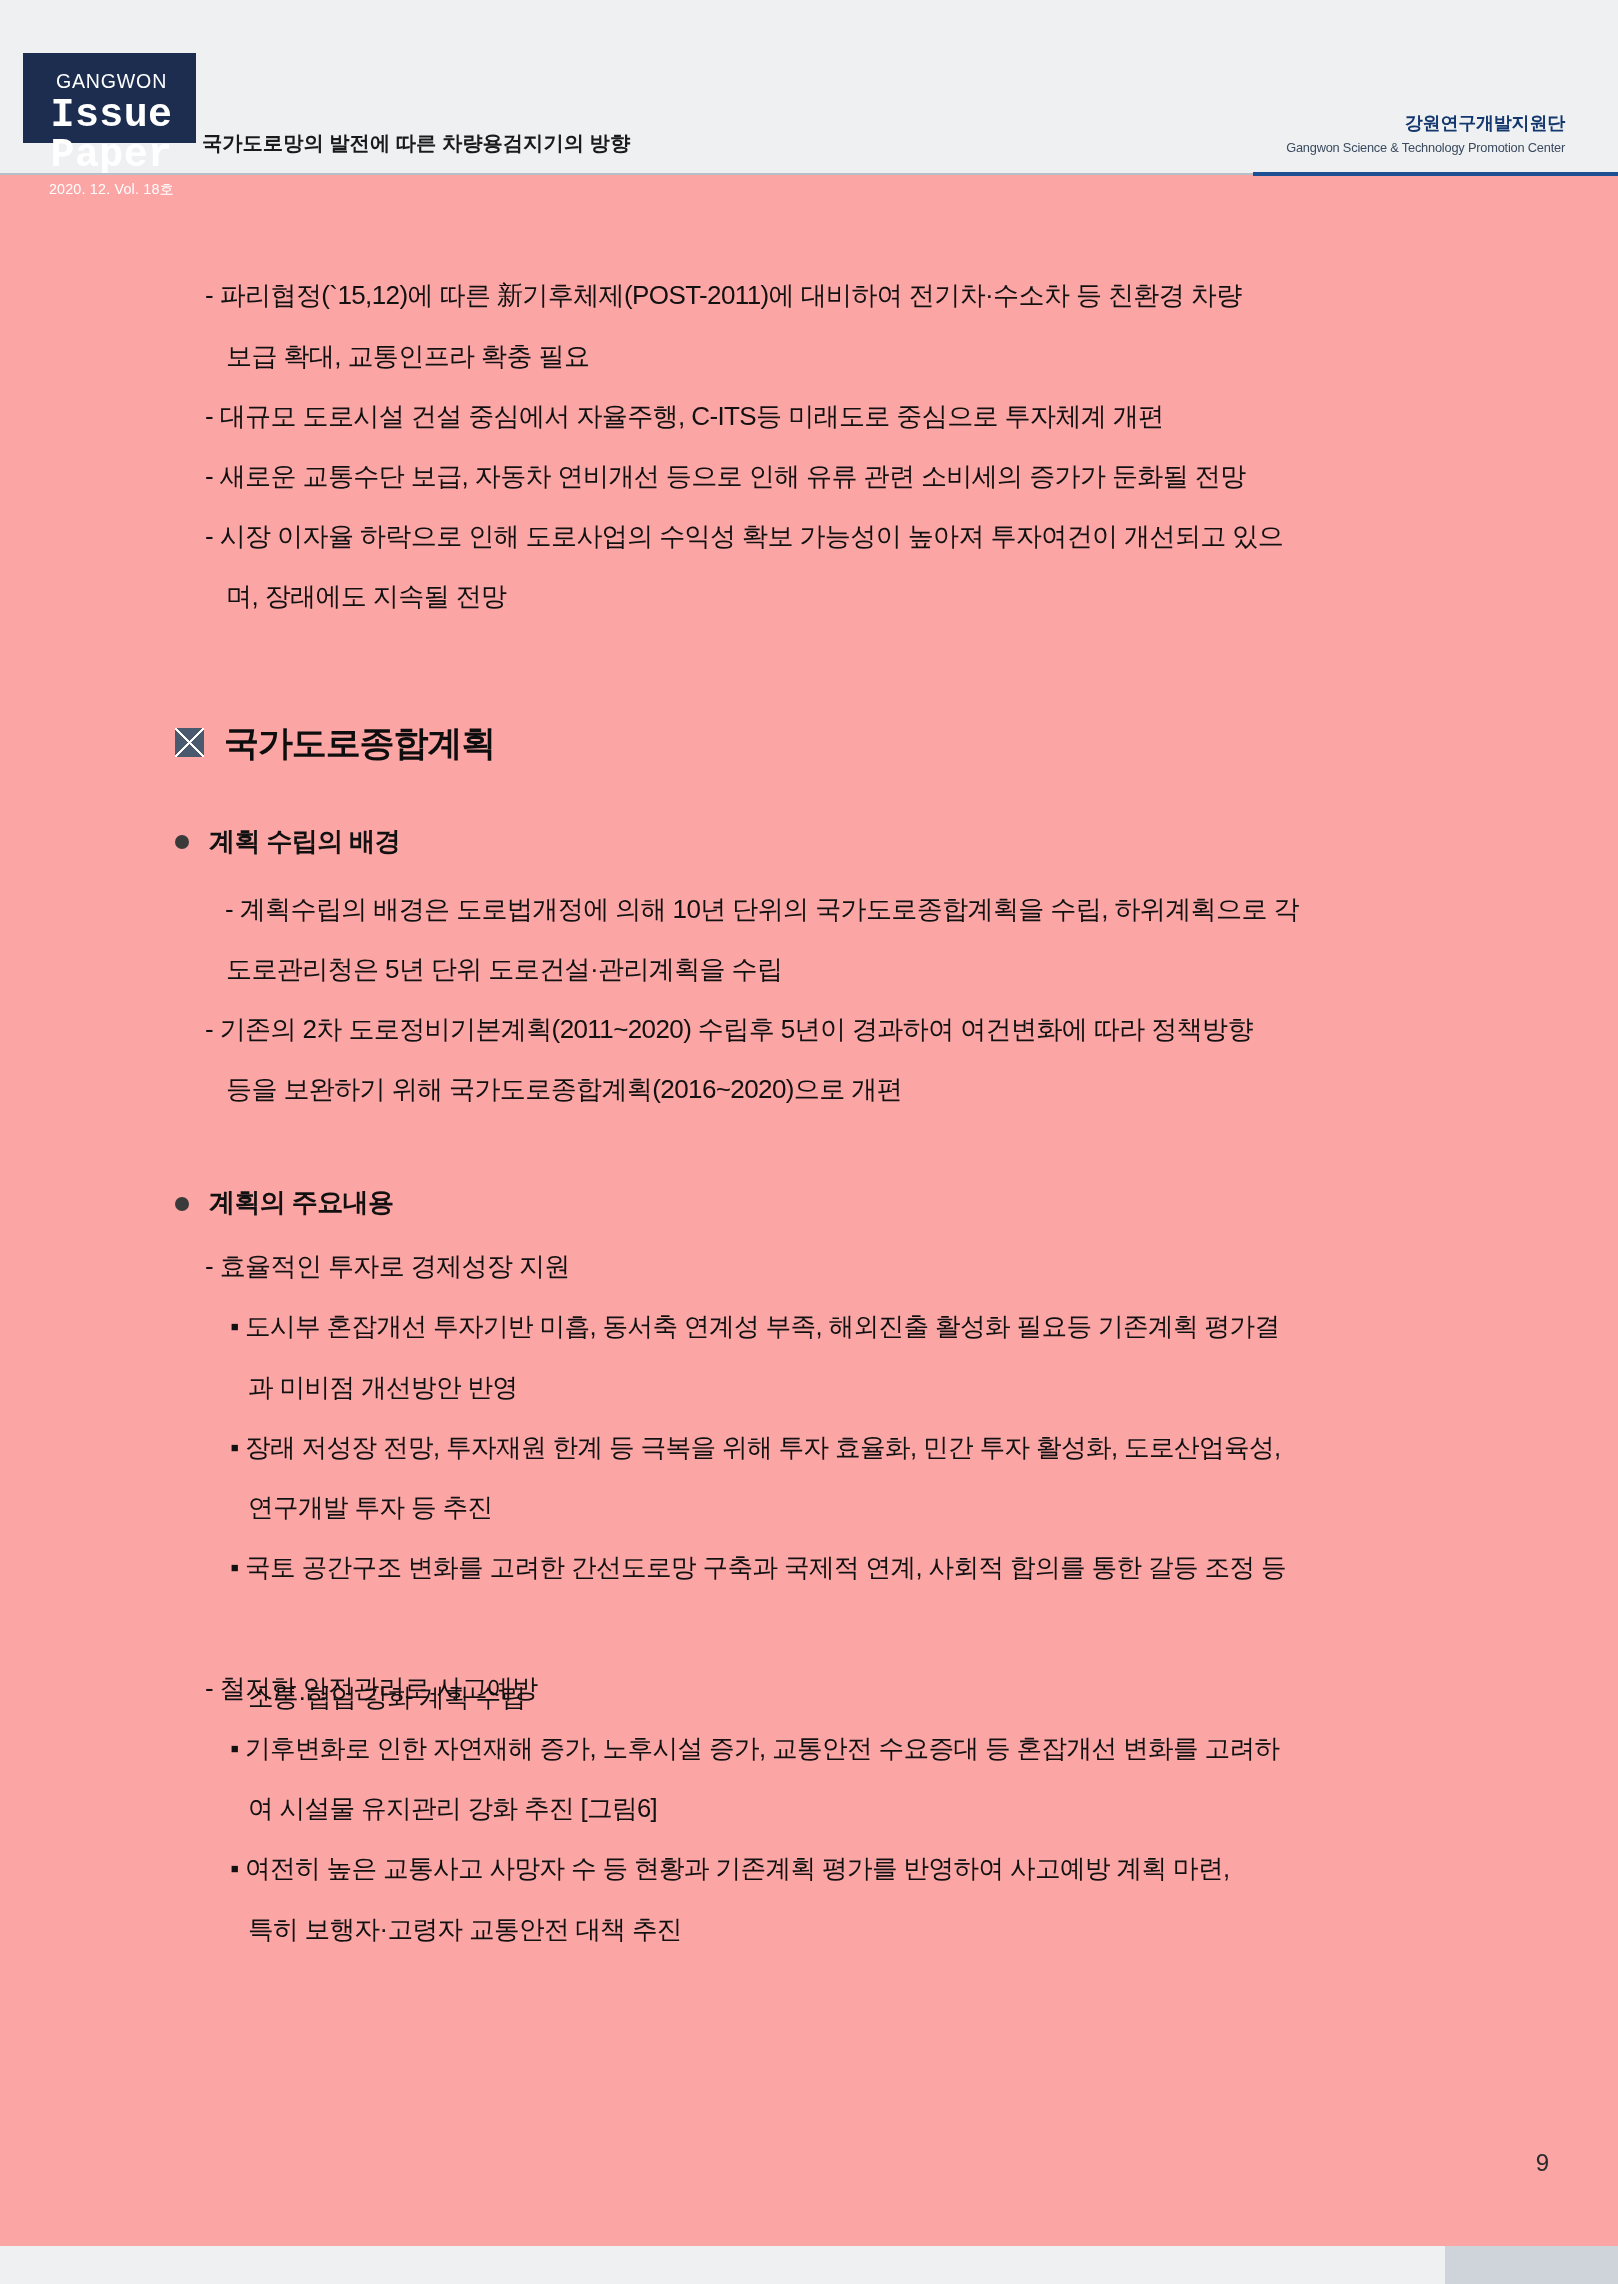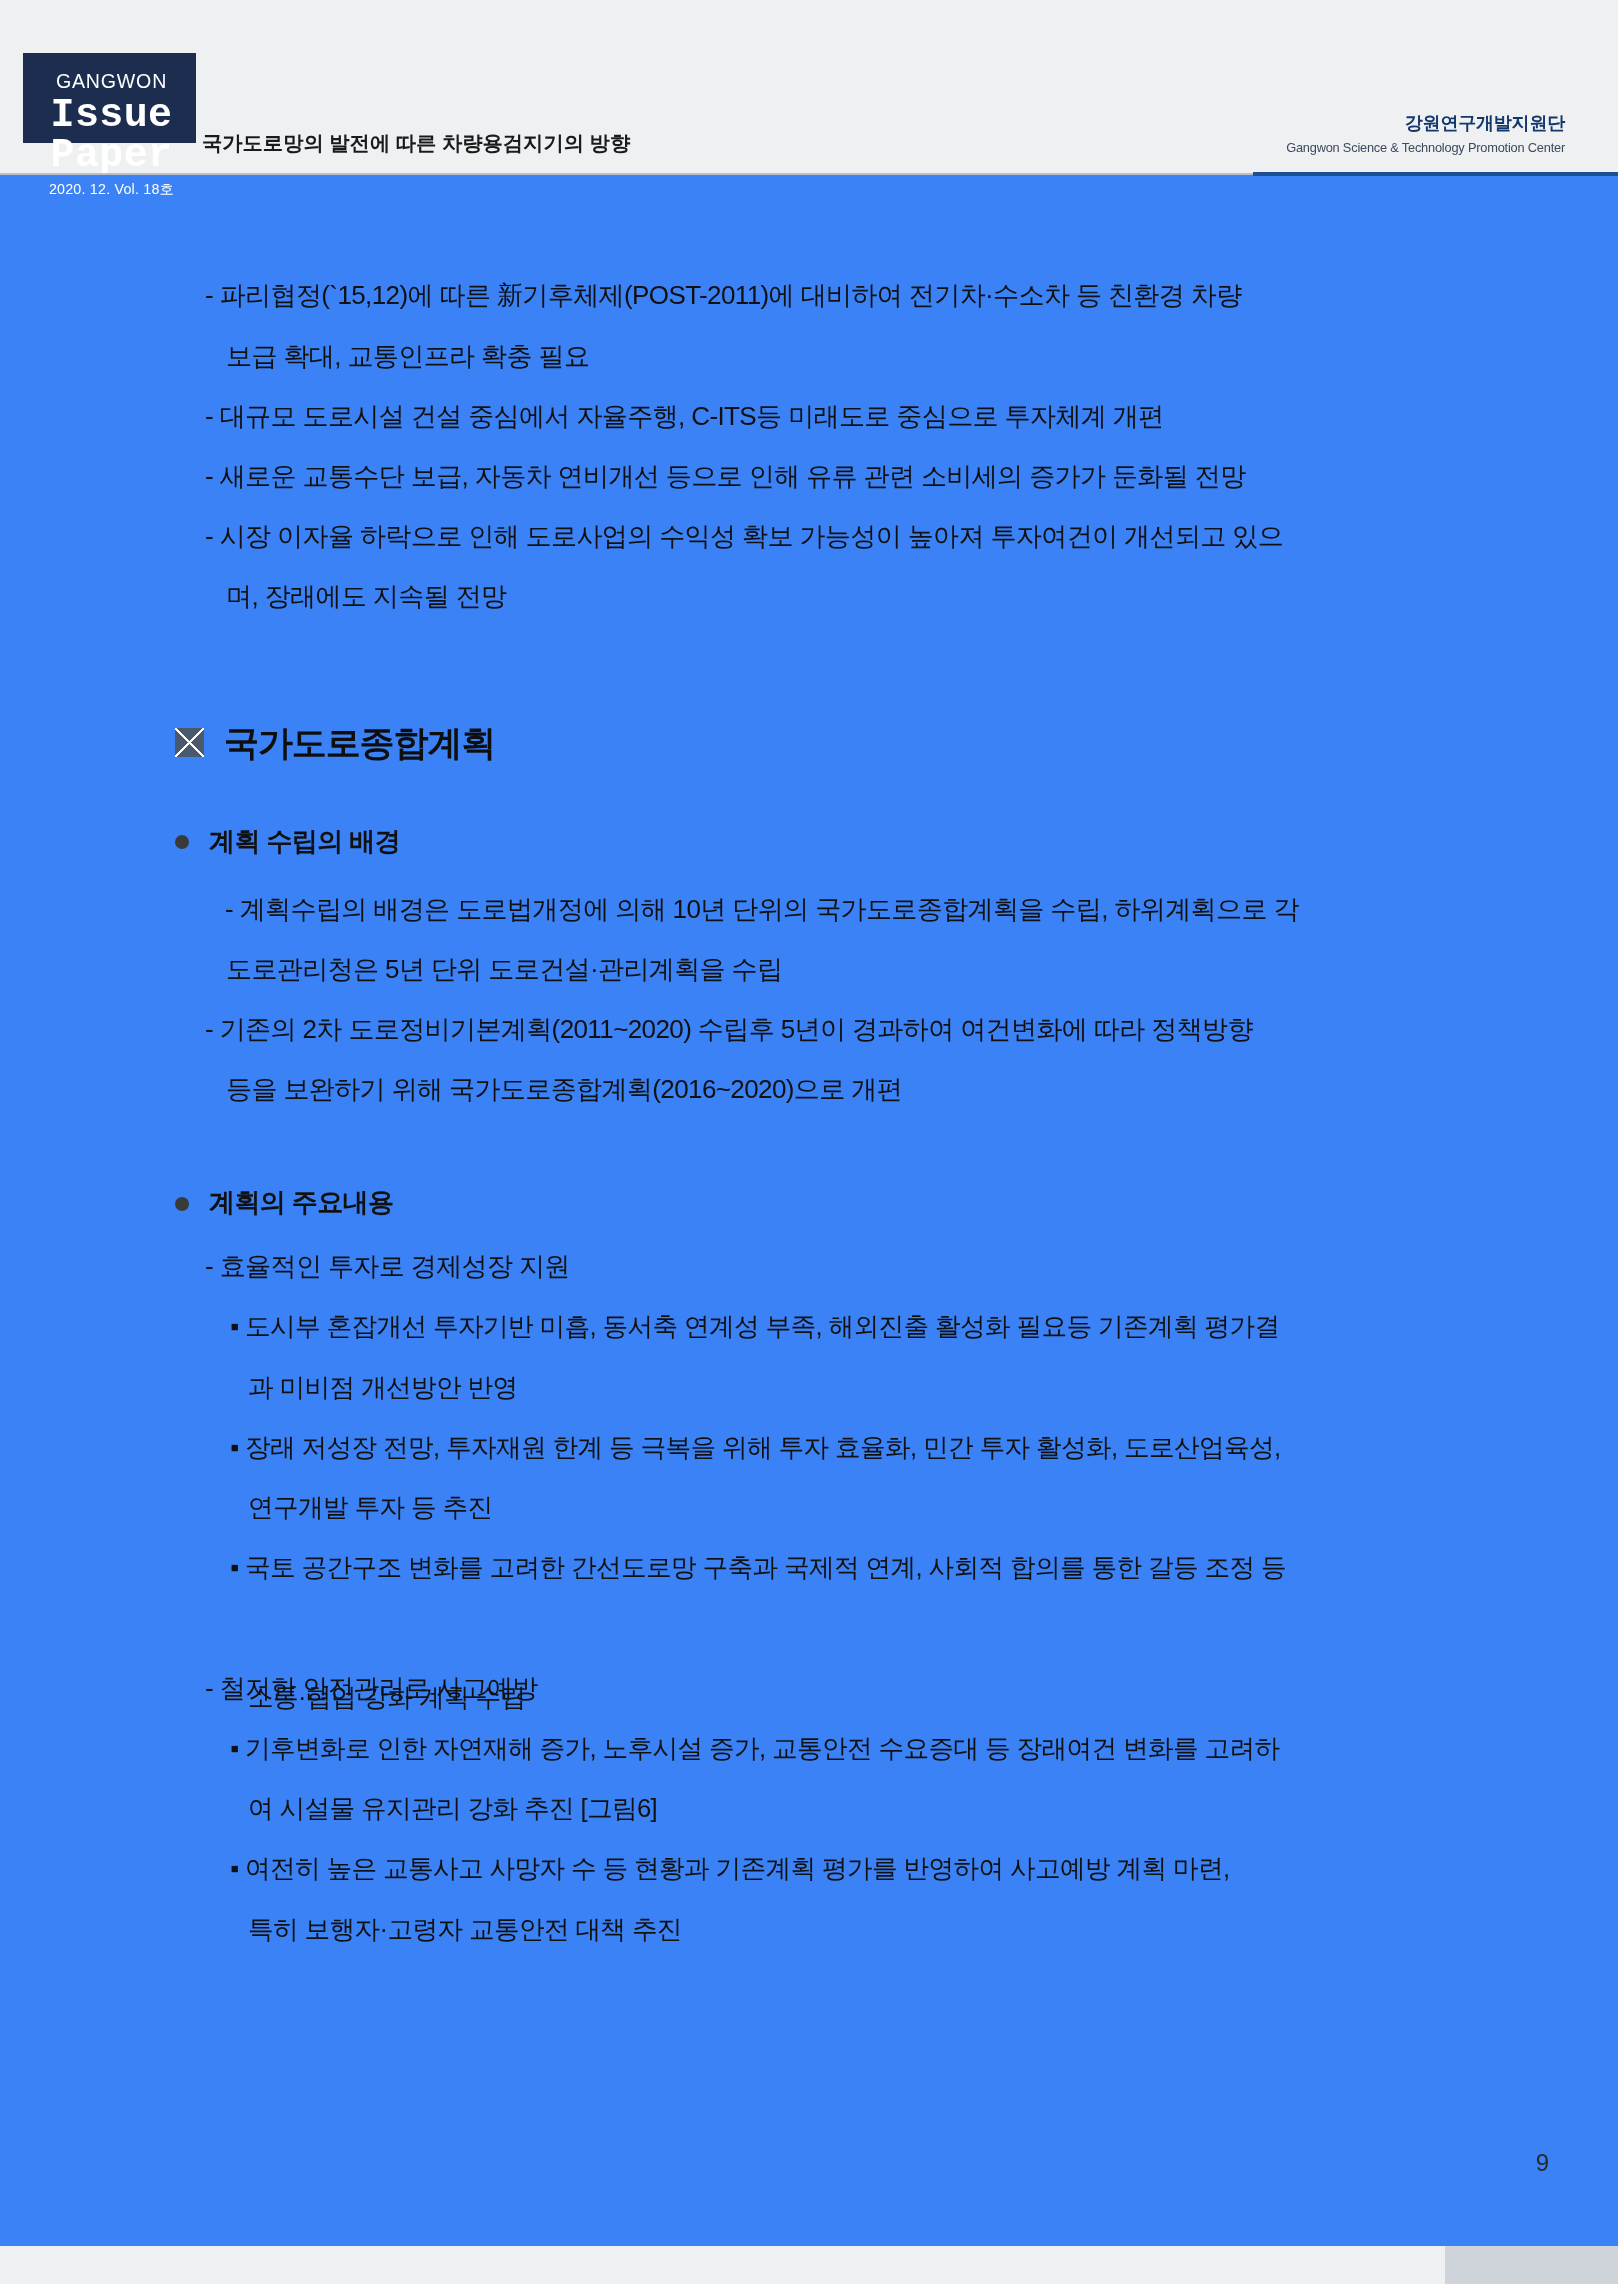--- a/index.html
+++ b/index.html
@@ -8,21 +8,21 @@
     background: #ffffff;
   }
   body {
     font-family: "Liberation Sans", "DejaVu Sans", sans-serif;
     color: #1a1a1a;
   }
   .page {
     position: relative;
     width: 1618px;
     height: 2284px;
-    background: #3b82f6;
+    background: #fca5a5;
     overflow: hidden;
   }
 
   
   .header {
     position: absolute;
     top: 0;
     left: 0;
     width: 1618px;
     height: 175px;
@@ -246,21 +246,21 @@
     <div class="lvl-sq" style="left:248px; top:1370px;">과 미비점 개선방안 반영</div>
 
     <div class="lvl-sq" style="left:230px; top:1430px;">▪ 장래 저성장 전망, 투자재원 한계 등 극복을 위해 투자 효율화, 민간 투자 활성화, 도로산업육성,</div>
     <div class="lvl-sq" style="left:248px; top:1490px;">연구개발 투자 등 추진</div>
 
     <div class="lvl-sq" style="left:230px; top:1550px;">▪ 국토 공간구조 변화를 고려한 간선도로망 구축과 국제적 연계, 사회적 합의를 통한 갈등 조정 등</div>
     <div class="lvl-sq" style="left:248px; top:1680px;">소통·협업 강화 계획 수립</div>
 
     <div class="lvl-dash" style="left:205px; top:1671px;">- 철저한 안전관리로 사고예방</div>
 
-    <div class="lvl-sq" style="left:230px; top:1731px;">▪ 기후변화로 인한 자연재해 증가, 노후시설 증가, 교통안전 수요증대 등 장래여건 변화를 고려하</div>
+    <div class="lvl-sq" style="left:230px; top:1731px;">▪ 기후변화로 인한 자연재해 증가, 노후시설 증가, 교통안전 수요증대 등 혼잡개선 변화를 고려하</div>
     <div class="lvl-sq" style="left:248px; top:1791px;">여 시설물 유지관리 강화 추진 [그림6]</div>
 
     <div class="lvl-sq" style="left:230px; top:1851px;">▪ 여전히 높은 교통사고 사망자 수 등 현황과 기존계획 평가를 반영하여 사고예방 계획 마련,</div>
     <div class="lvl-sq" style="left:248px; top:1912px;">특히 보행자·고령자 교통안전 대책 추진</div>
   </div>
 
   <div class="page-number">9</div>
   <div class="footer-bar"></div>
   <div class="footer-accent"></div>
 

